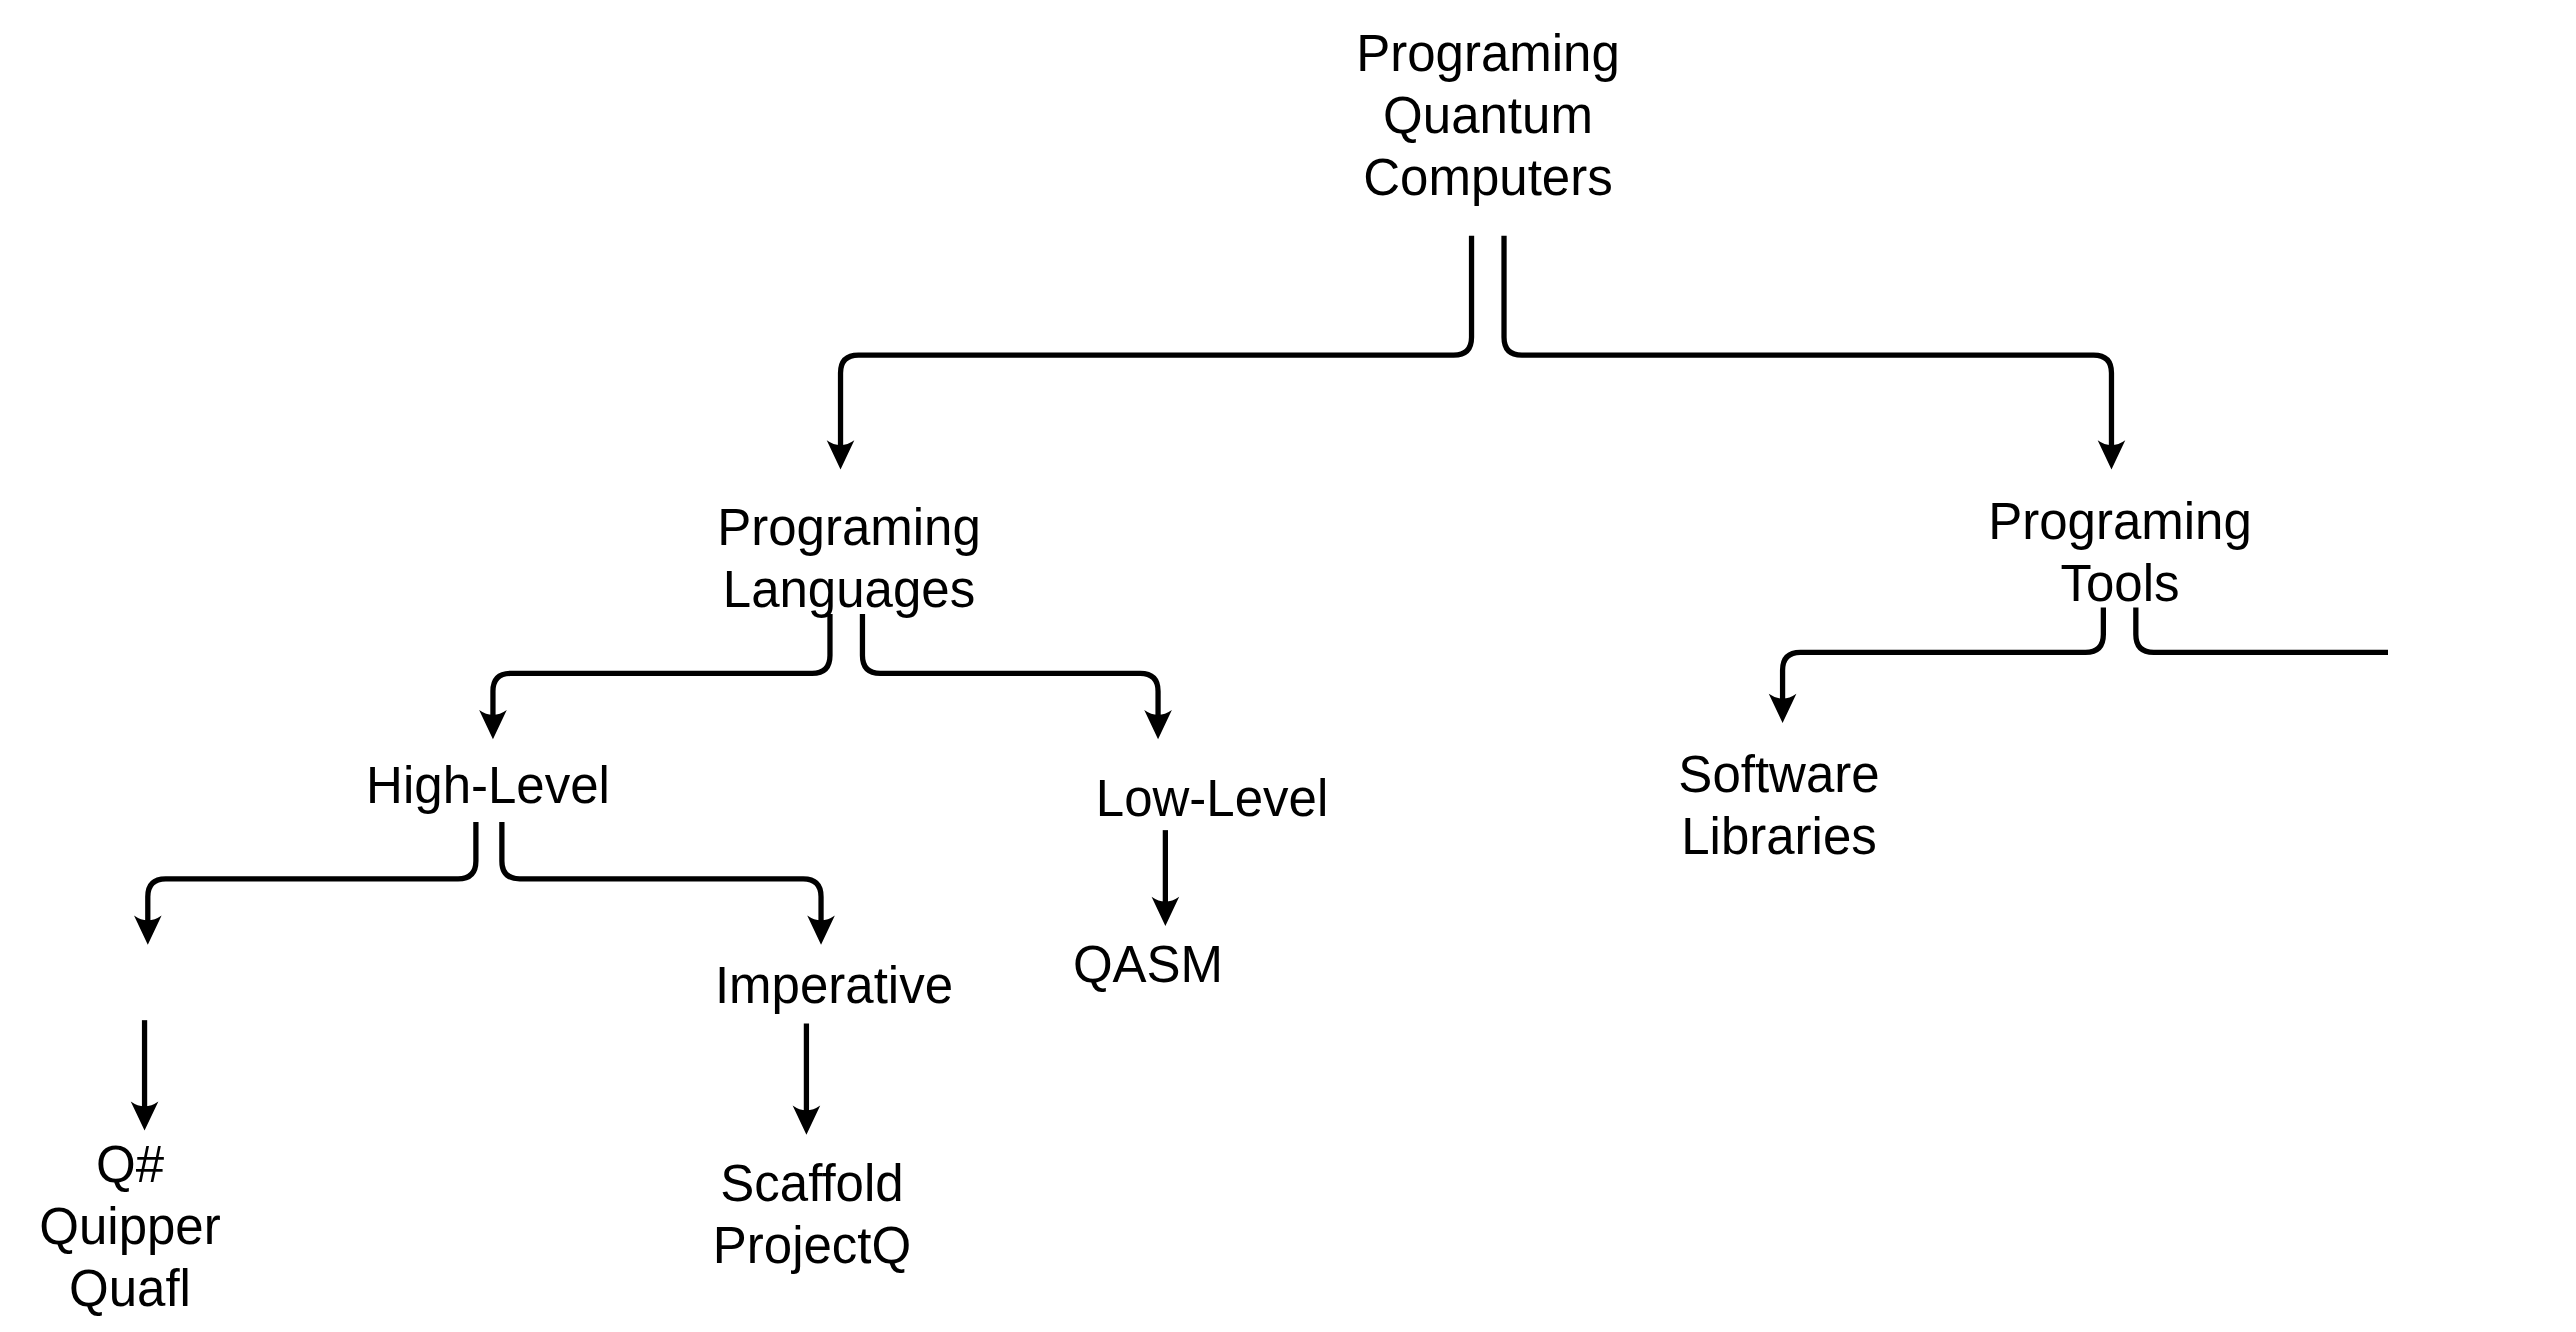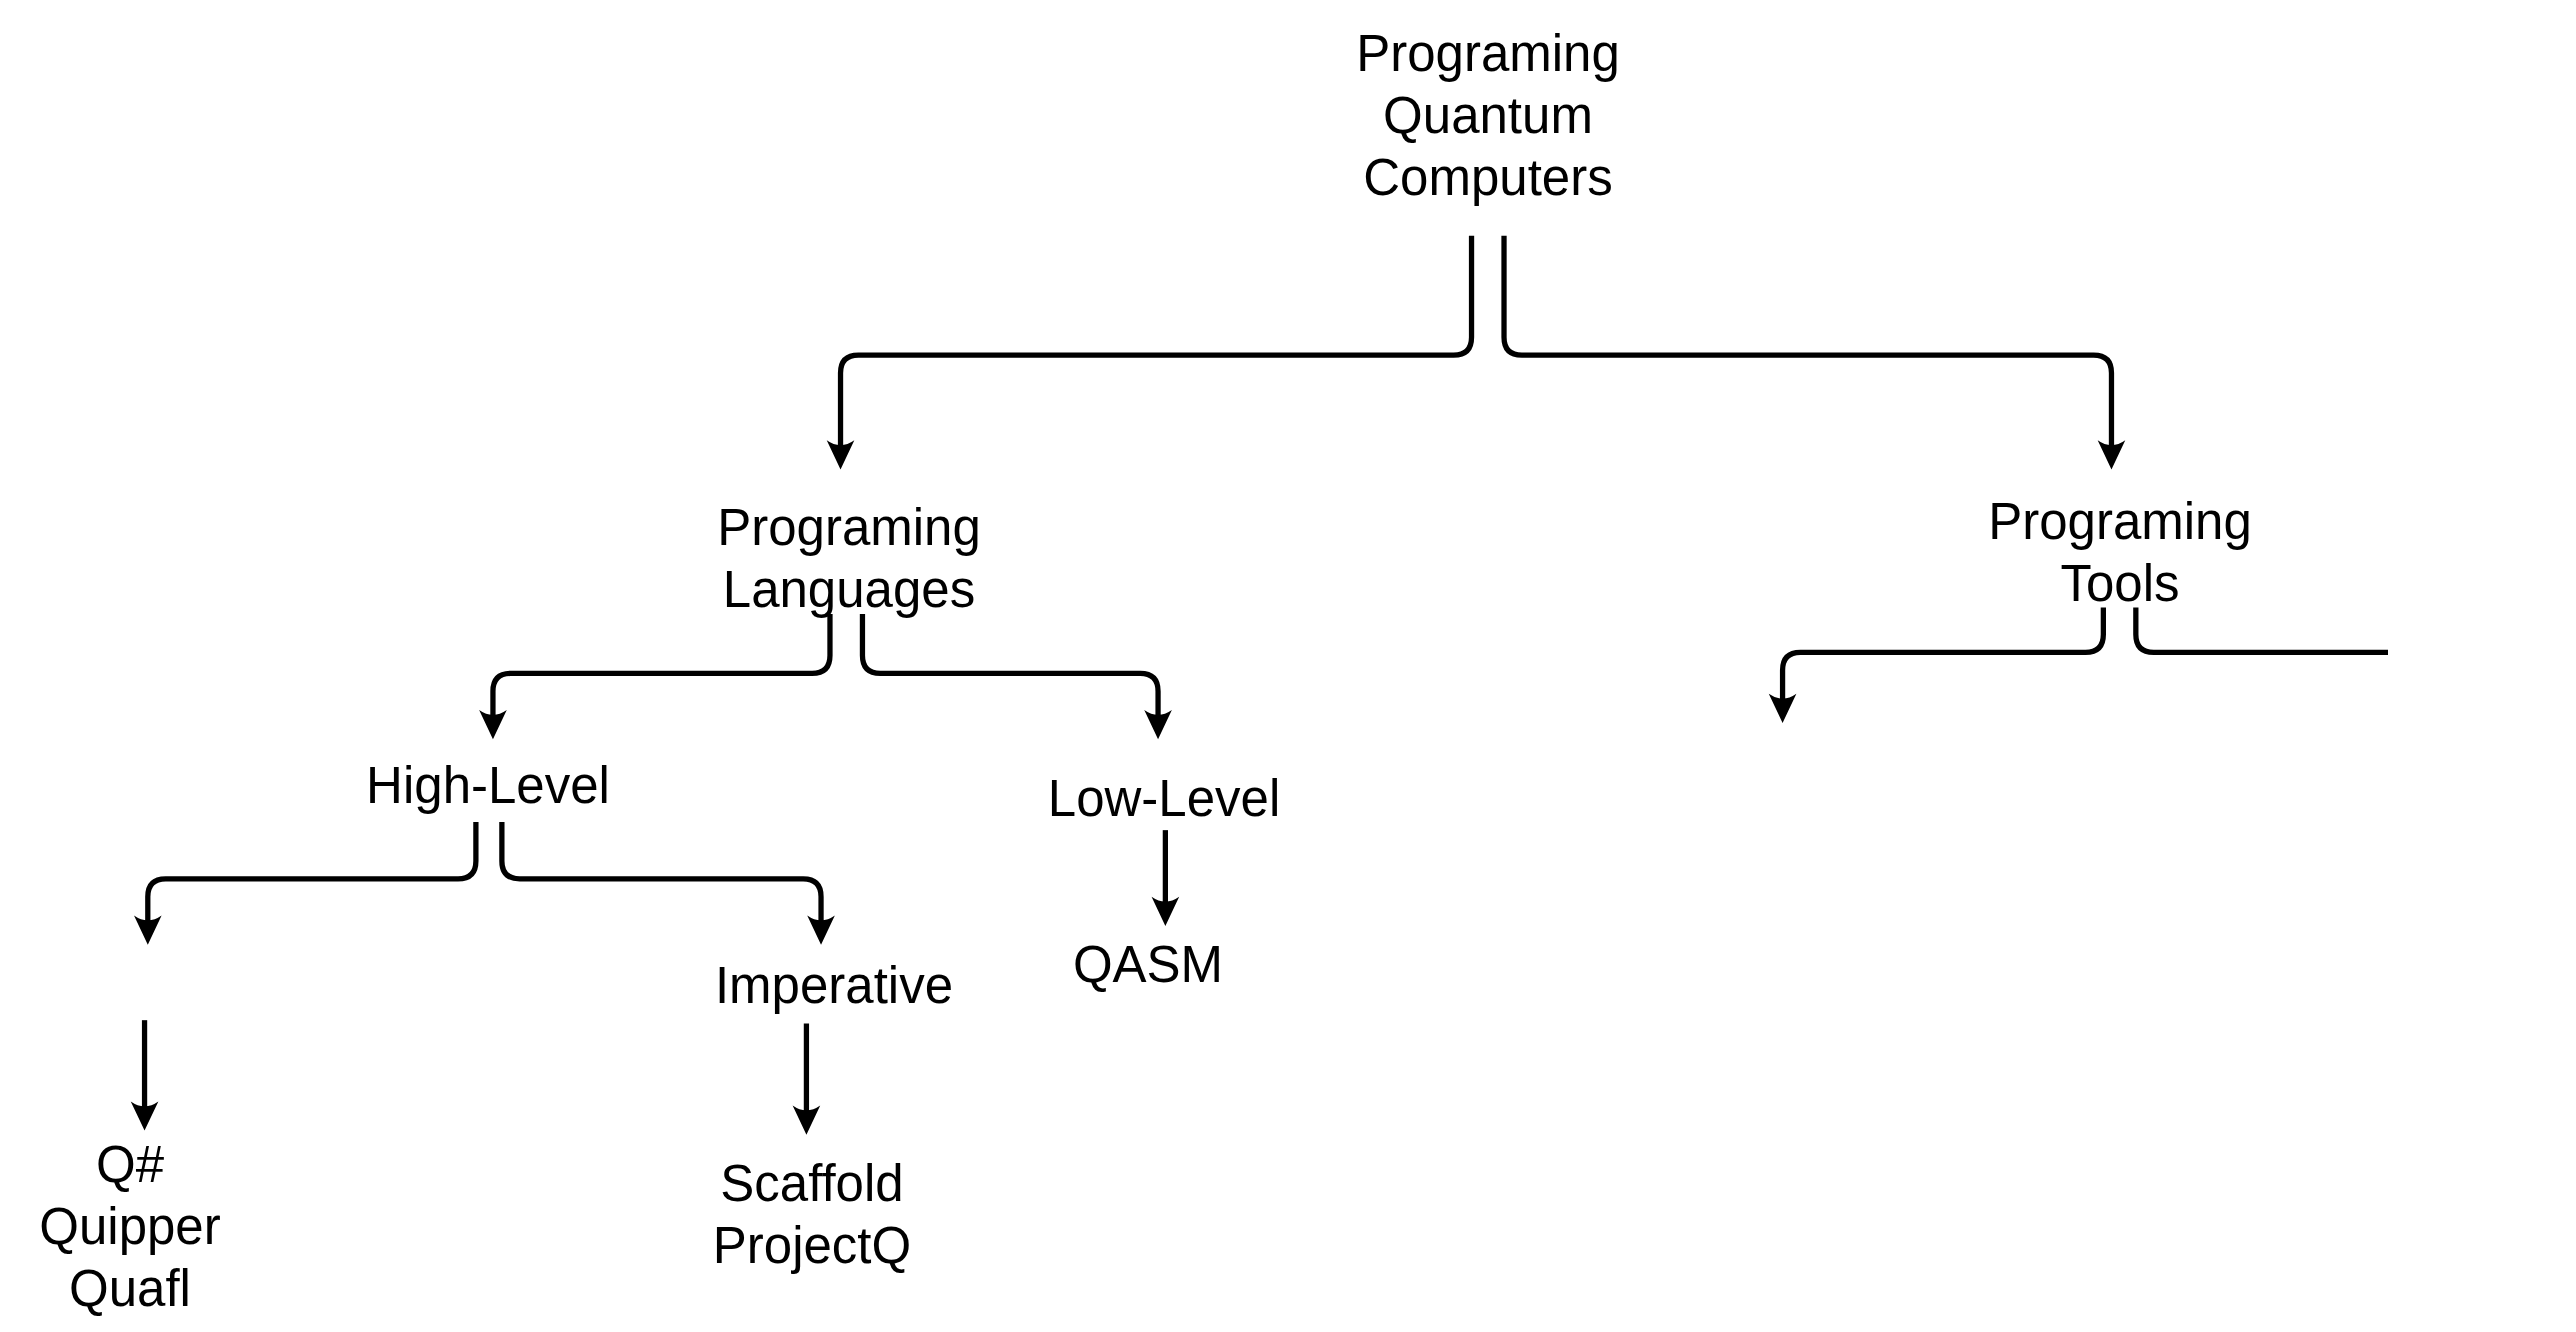--- a/index.html
+++ b/index.html
@@ -81,22 +81,24 @@
 Computers</div>
 
   <div class="node" style="left:849px; top:497px;">Programing
 Languages</div>
 
   <div class="node" style="left:2120px; top:491px;">Programing
 Tools</div>
 
   <div class="node" style="left:488px; top:755px;">High-Level</div>
 
-  <div class="node" style="left:1164px; top:768px;">Low-Level</div>
+  <div class="node" style="left:1212px; top:768px;">Low-Level</div>
 
+  <div class="node" style="left:1779px; top:744px;">Software
+Libraries</div>
 
 
 
   <div class="node" style="left:834px; top:955px;">Imperative</div>
 
   <div class="node" style="left:1148px; top:934px;">QASM</div>
 
   <div class="node" style="left:130px; top:1134px;">Q#
 Quipper
 Quafl</div>

